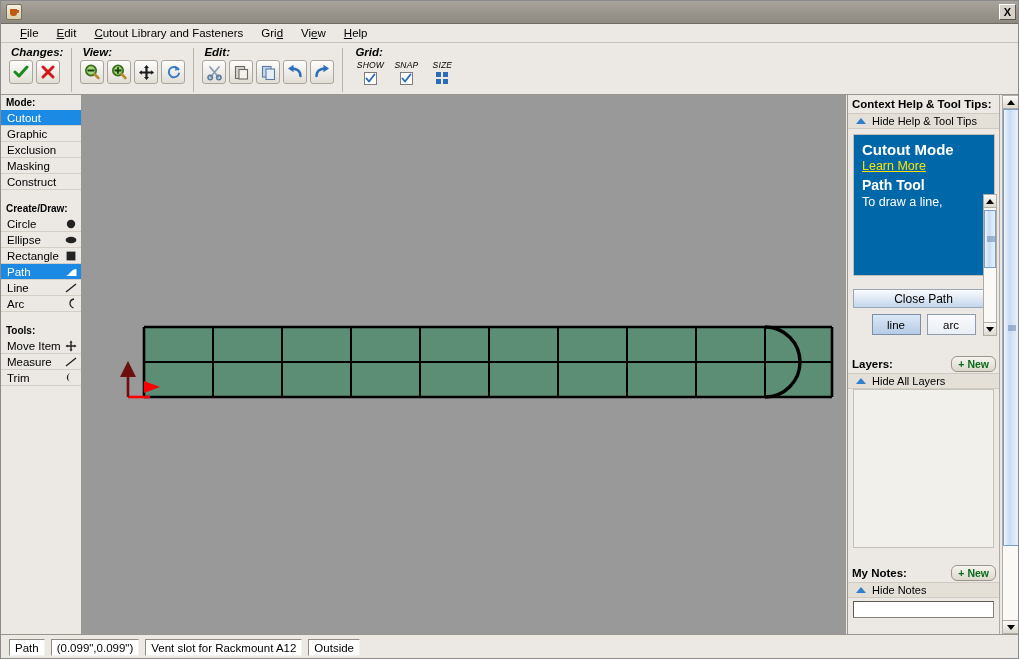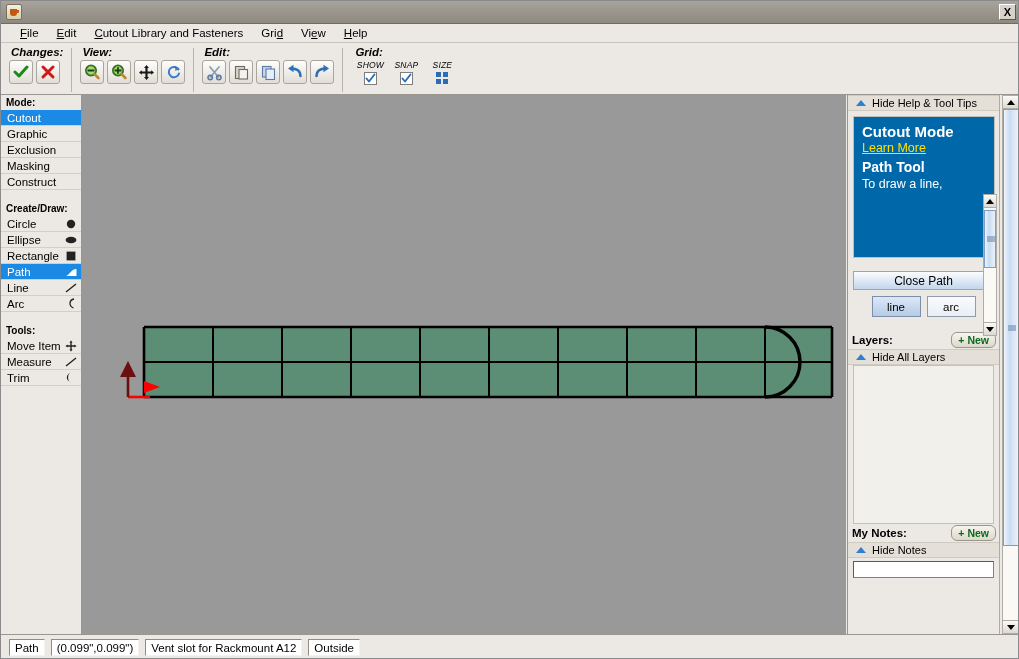--- a/index.html
+++ b/index.html
@@ -510,20 +510,23 @@
         <path d="M46 302 H68" stroke="#ff0000" stroke-width="2.6"></path>
         <path d="M62 286 L78 292 L62 298 Z" fill="#ff0000"></path>
         <path d="M46 302 V276" stroke="#6b0f0f" stroke-width="2.6"></path>
         <path d="M38 282 L46 266 L54 282 Z" fill="#6b0f0f"></path>
       </g>
     </svg>
   </div>
 
   <div id="rightpanel">
 
+    <div class="rp-title">
+      <span>Context Help &amp; Tool Tips:</span>
+    </div>
     <div class="rp-hidebar">
       <span class="tri-up"></span>
       <span>Hide Help &amp; Tool Tips</span>
     </div>
 
     <div id="helpbox">
       <h2>Cutout Mode</h2>
       <span class="hlink">Learn More</span>
       <h3>Path Tool</h3>
       <p>To draw a line,</p>
@@ -547,31 +550,31 @@
         </div>
     </div>
 
     <div id="closepath">Close Path</div>
 
     <div id="linearc">
       <div class="la-btn sel">line</div>
       <div class="la-btn">arc</div>
     </div>
 
-    <div class="rp-title" style="margin-top:14px;text-align:center;">
+    <div class="rp-title" style="margin-top:20px;text-align:center;">
       <span>Layers:</span>
       <span class="newbtn">+ New</span>
     </div>
     <div class="rp-hidebar">
       <span class="tri-up"></span>
       <span>Hide All Layers</span>
     </div>
     <div class="panel-box" id="layers-body"></div>
 
-    <div class="rp-title" style="margin-top:0;gap:16px;">
+    <div class="rp-title" style="margin-top:16px;gap:16px;">
       <span>My Notes:</span>
       <span class="newbtn">+ New</span>
     </div>
     <div class="rp-hidebar">
       <span class="tri-up"></span>
       <span>Hide Notes</span>
     </div>
     <div id="notes-input-row">
       <input id="notes-input" type="text" value="" style="">
     </div>

